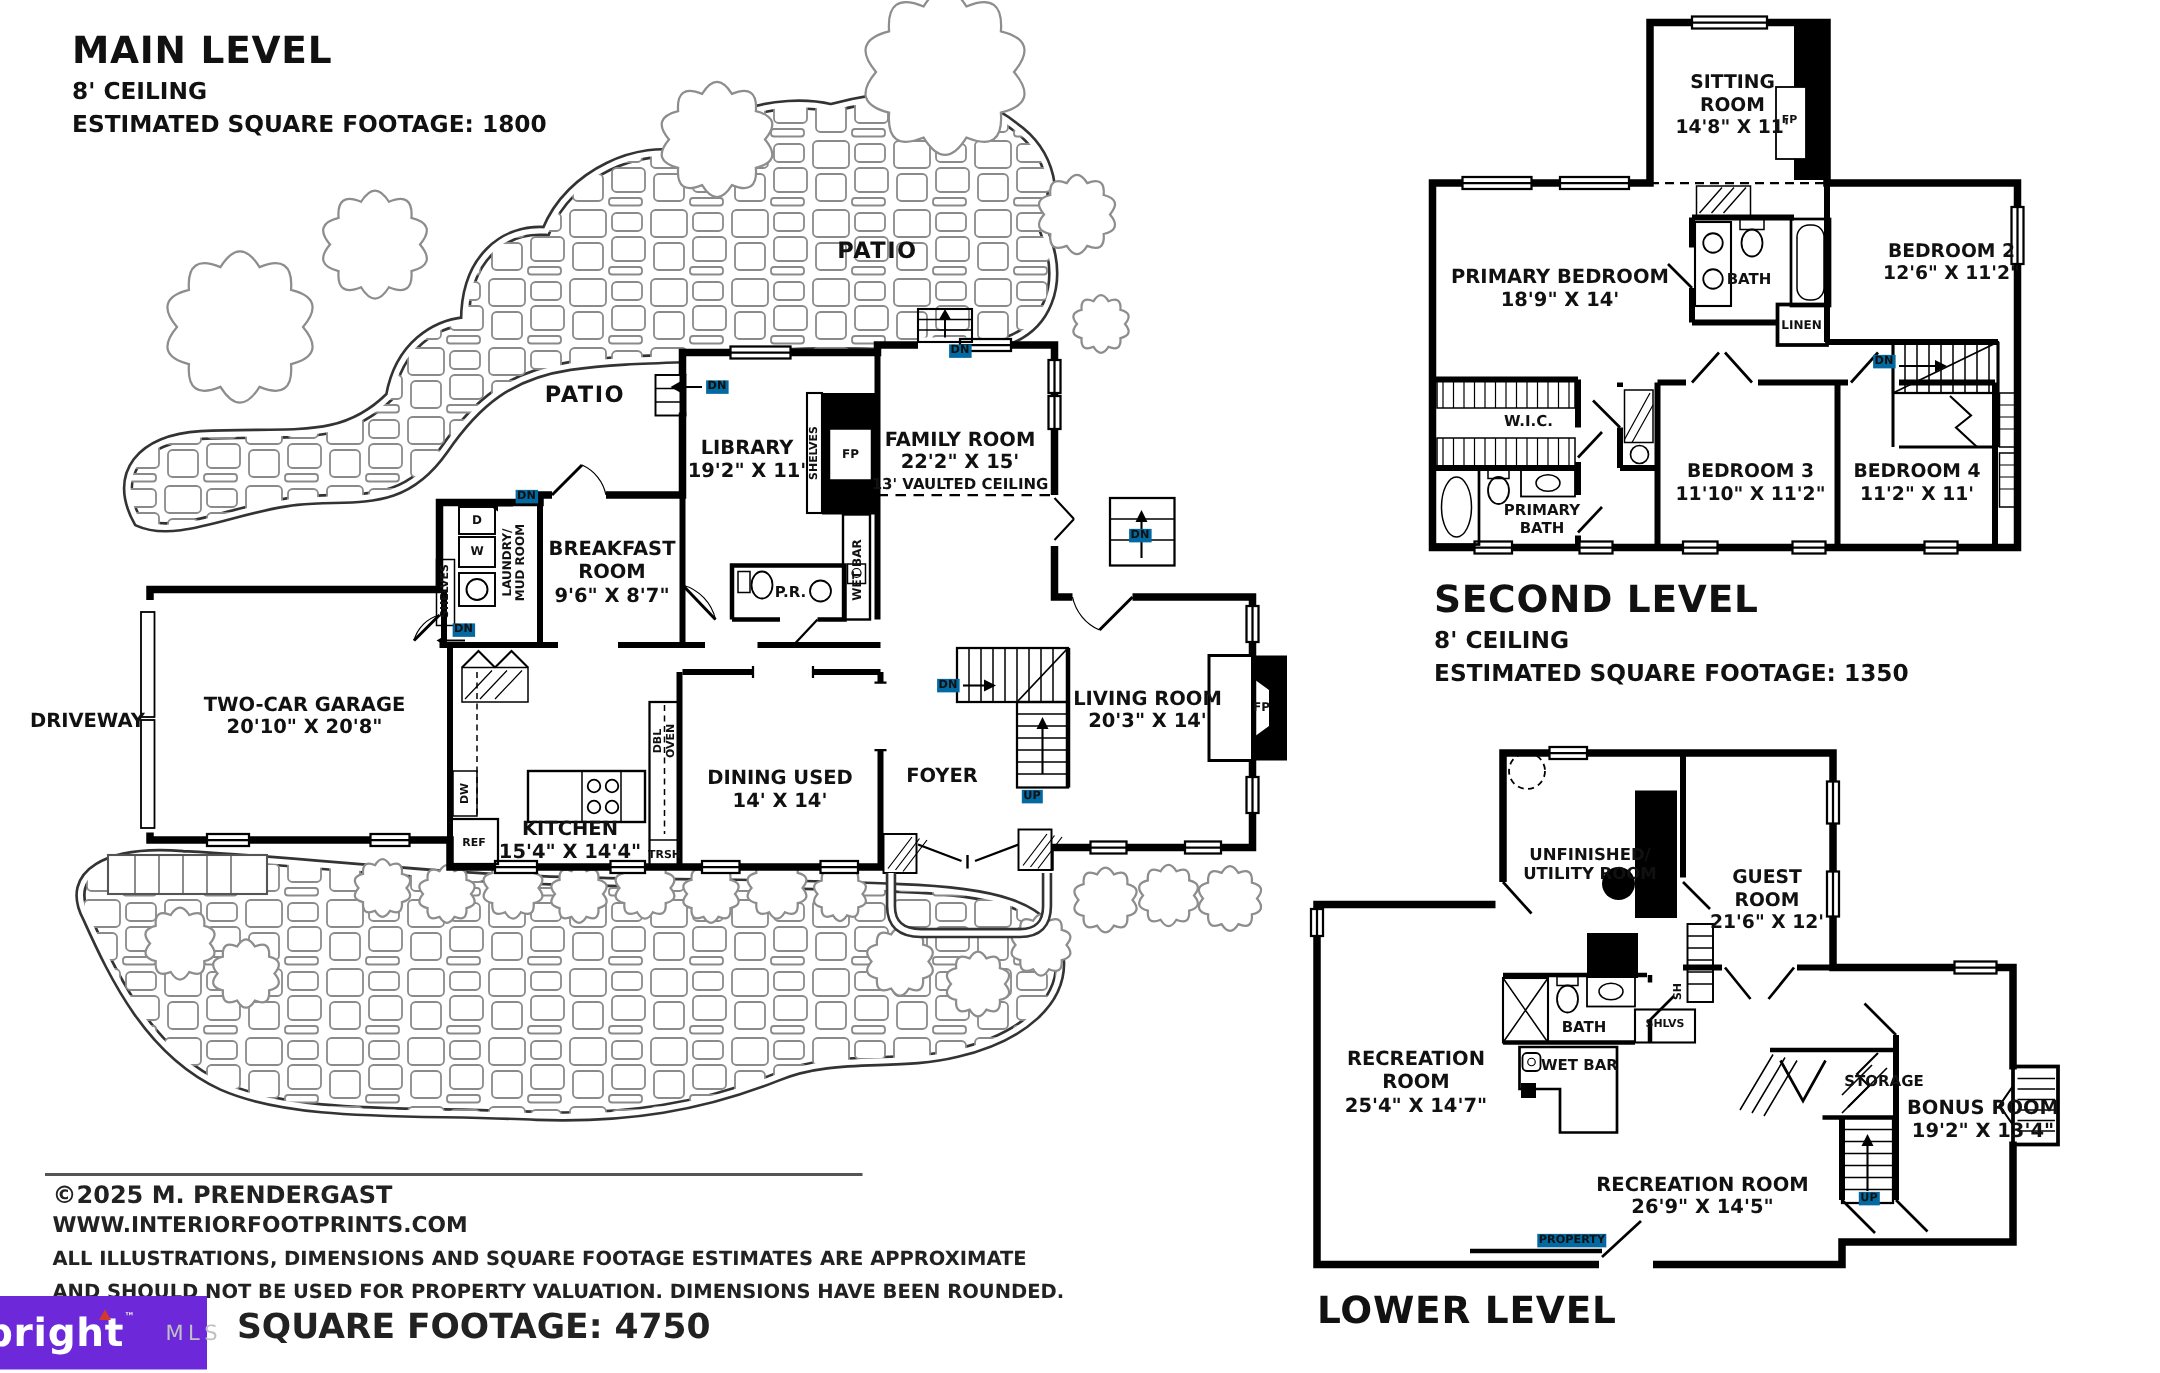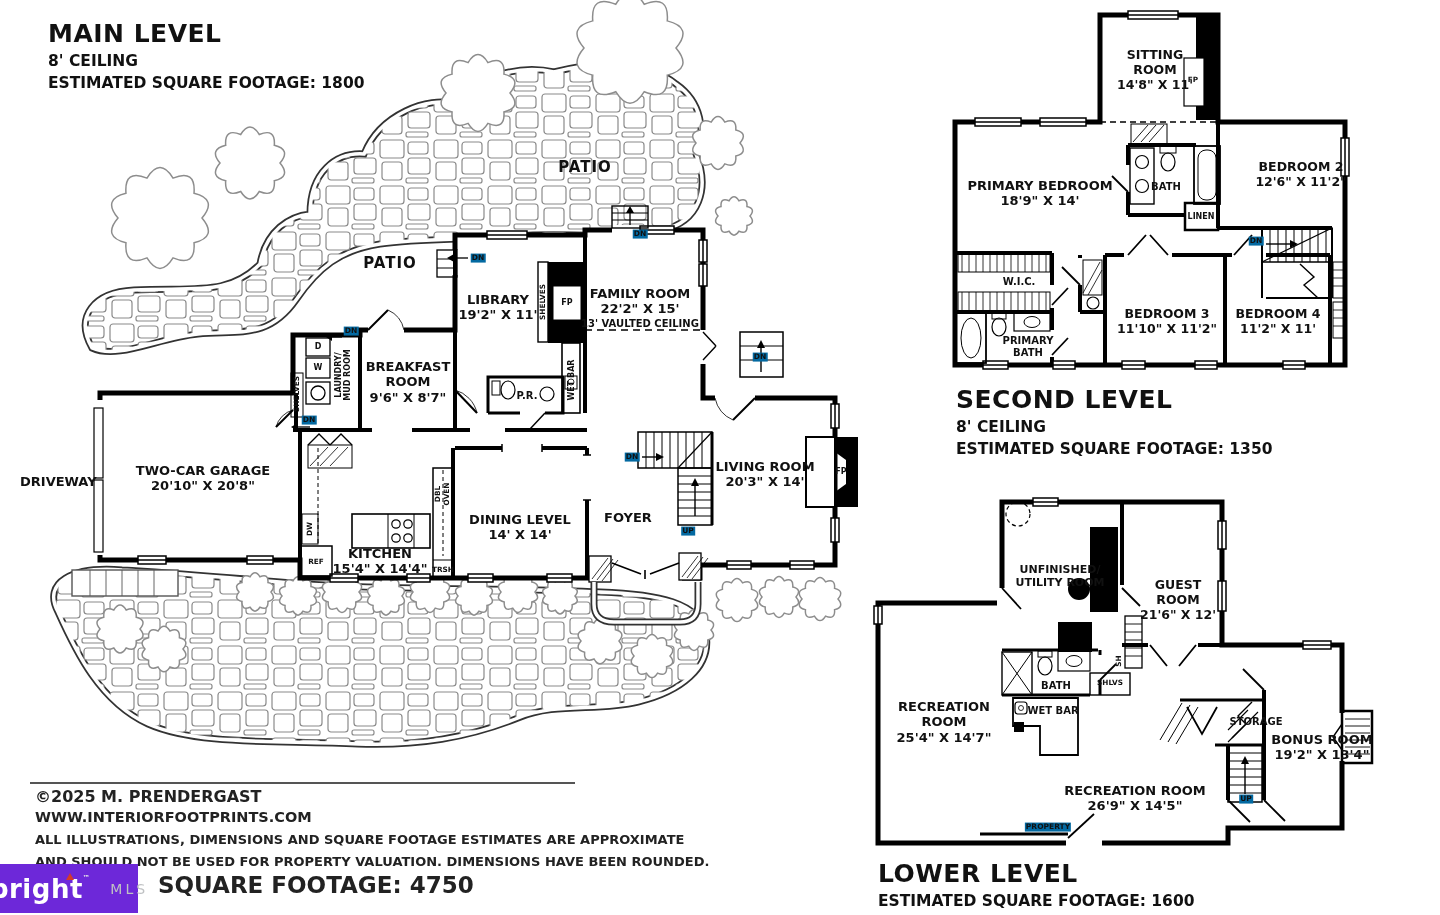--- a/index.html
+++ b/index.html
@@ -469,21 +469,20 @@
   <div class="t2">8' CEILING</div>
   <div class="t2">ESTIMATED SQUARE FOOTAGE: 1800</div>
 </div>
 <div class="title" style="left:956px;top:386px;">
   <div class="t1">SECOND LEVEL</div>
   <div class="t2">8' CEILING</div>
   <div class="t2">ESTIMATED SQUARE FOOTAGE: 1350</div>
 </div>
 <div class="title" style="left:878px;top:860px;">
   <div class="t1">LOWER LEVEL</div>
-  <div class="t2">ESTIMATED SQUARE FOOTAGE: 1600</div>
 </div>
 
 <div class="lblL s13" style="left:20px;top:481px;">DRIVEWAY</div>
 <div class="lbl s15" style="left:585px;top:168px;">PATIO</div>
 <div class="lbl s15" style="left:390px;top:264px;">PATIO</div>
 
 <div class="lbl s13" style="left:203px;top:478px;">
   <span class="nm">TWO-CAR GARAGE</span>
   <span class="dm">20'10" X 20'8"</span>
 </div>
@@ -498,21 +497,21 @@
 <div class="lbl s13" style="left:640px;top:308px;">
   <span class="nm">FAMILY ROOM</span>
   <span class="dm">22'2" X 15'</span>
   <span class="nt">13' VAULTED CEILING</span>
 </div>
 <div class="lbl s13" style="left:380px;top:561px;">
   <span class="nm">KITCHEN</span>
   <span class="dm">15'4" X 14'4"</span>
 </div>
 <div class="lbl s13" style="left:520px;top:527px;">
-  <span class="nm">DINING LEVEL</span>
+  <span class="nm">DINING USED</span>
   <span class="dm">14' X 14'</span>
 </div>
 <div class="lbl s13" style="left:628px;top:518px;">FOYER</div>
 <div class="lbl s13" style="left:765px;top:474px;">
   <span class="nm">LIVING ROOM</span>
   <span class="dm">20'3" X 14'</span>
 </div>
 
 <div class="lbl v s8" style="left:343px;top:375px;">
   <span class="l2">LAUNDRY/</span>

